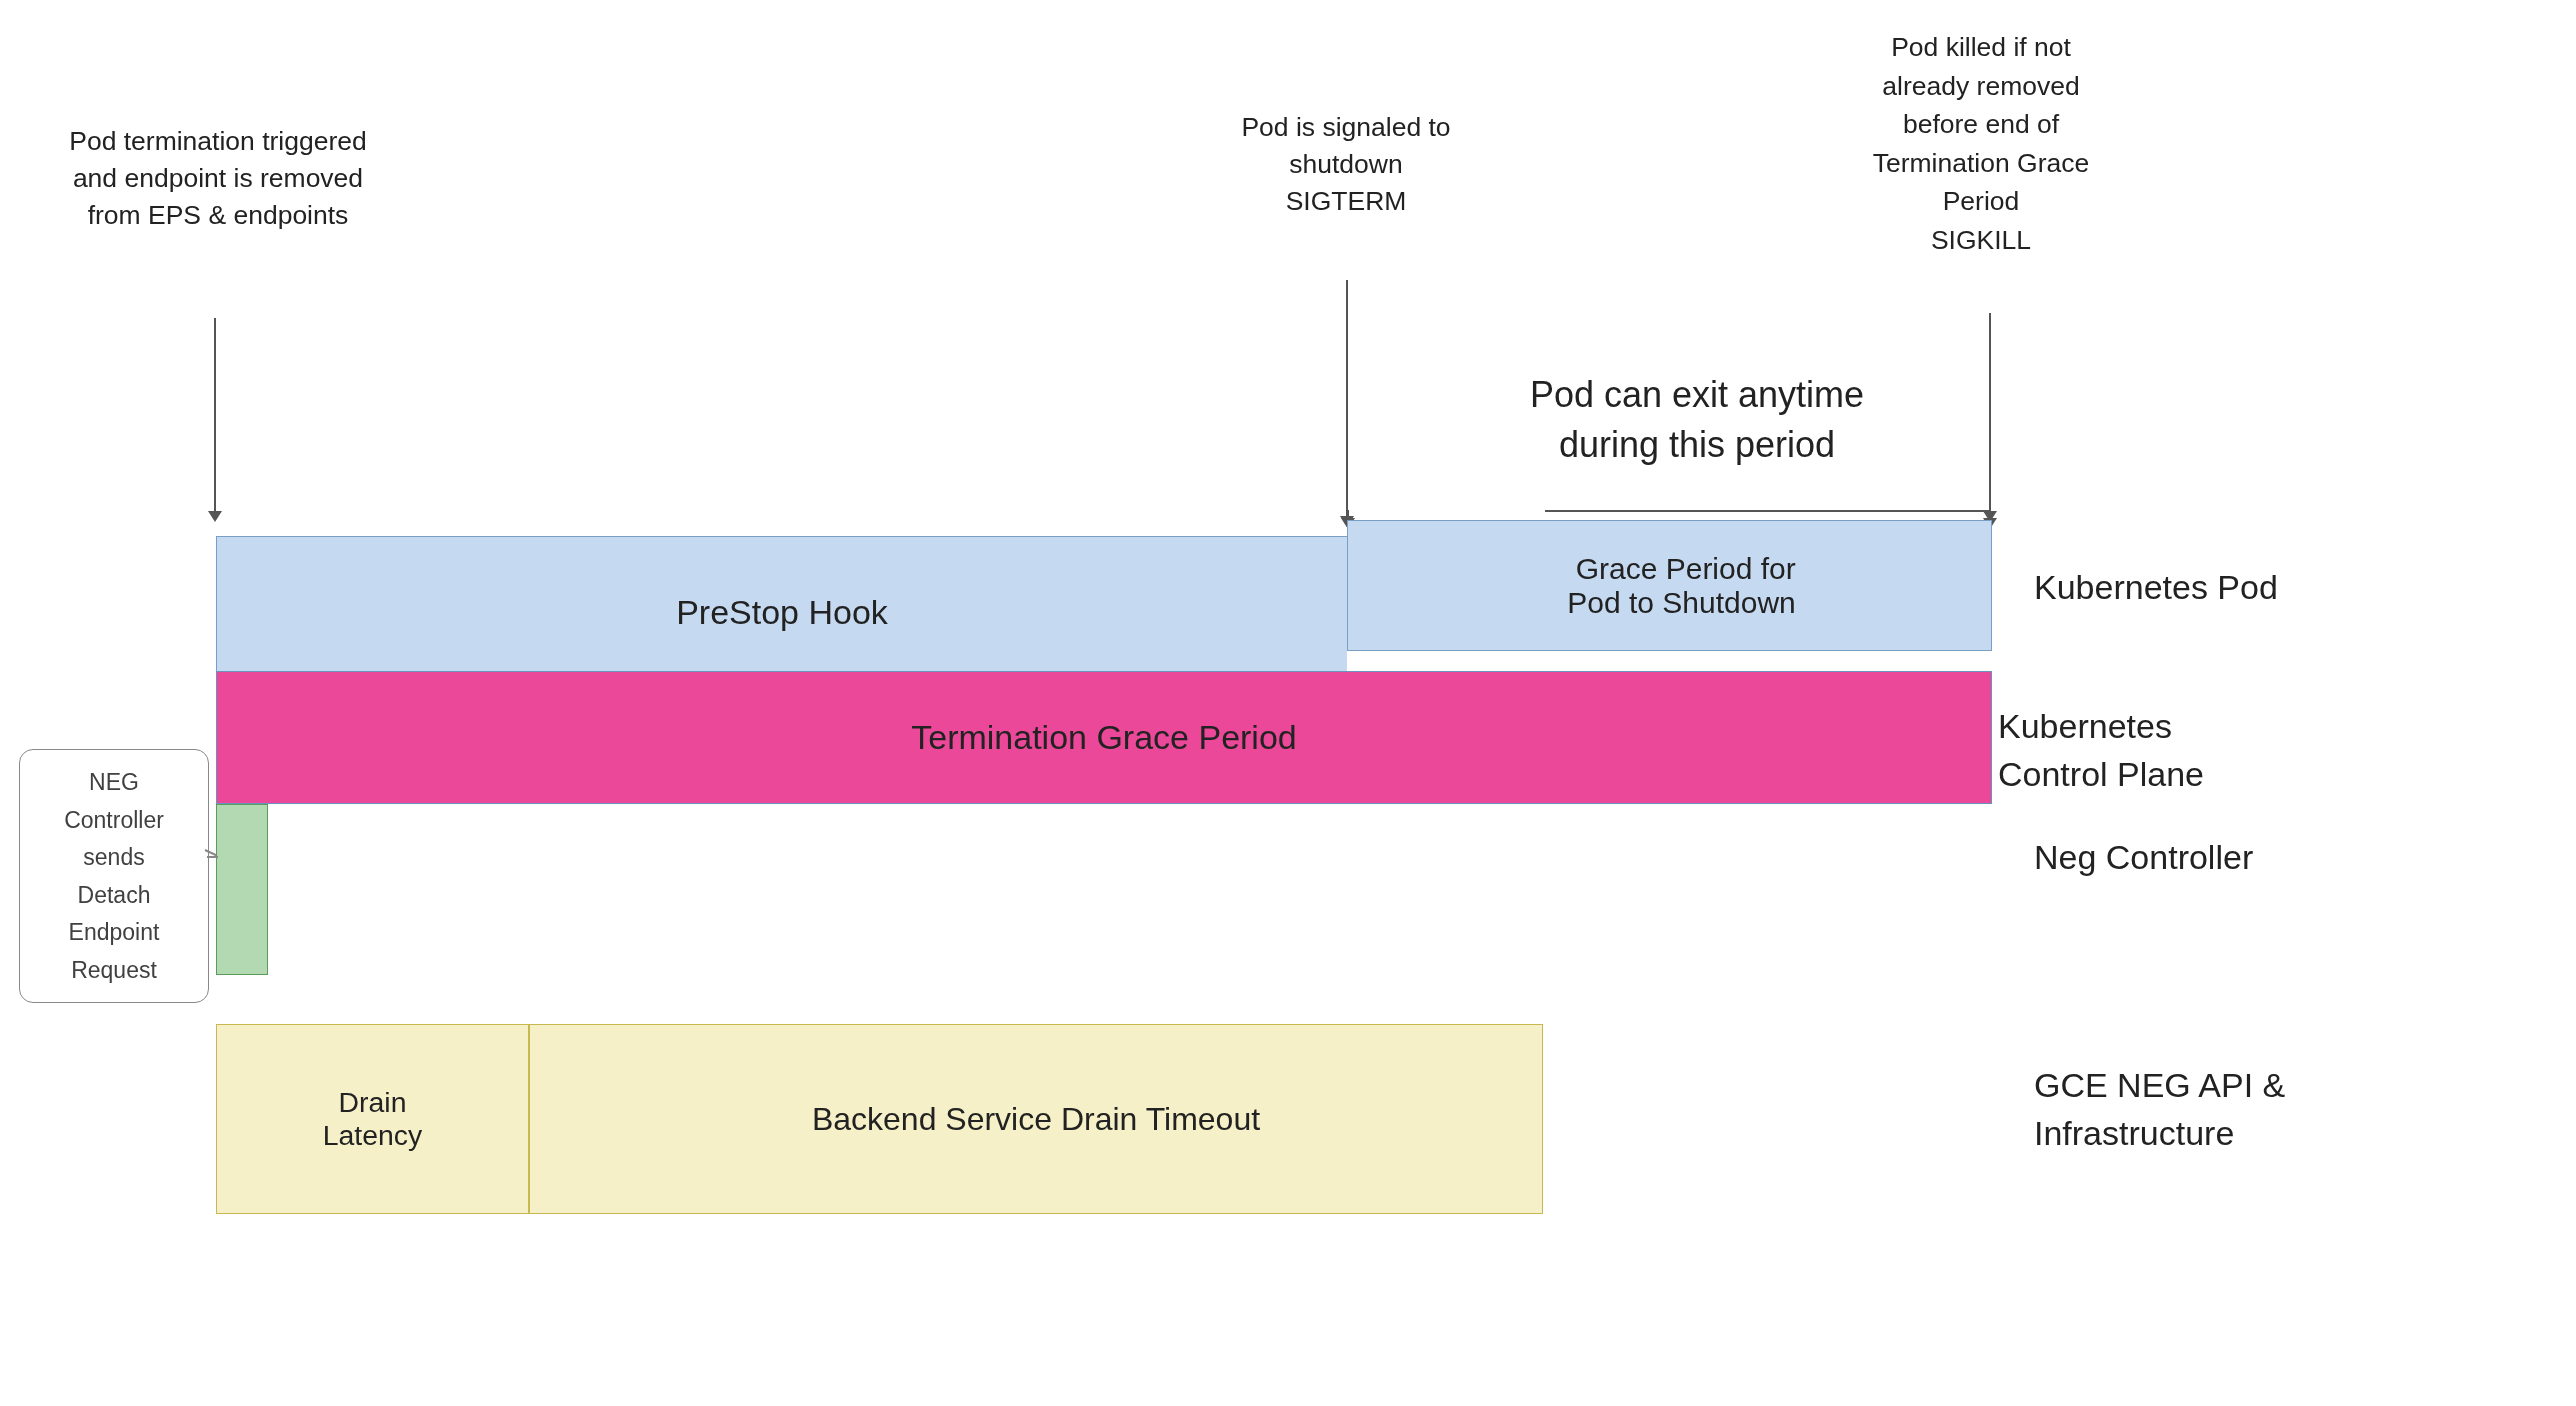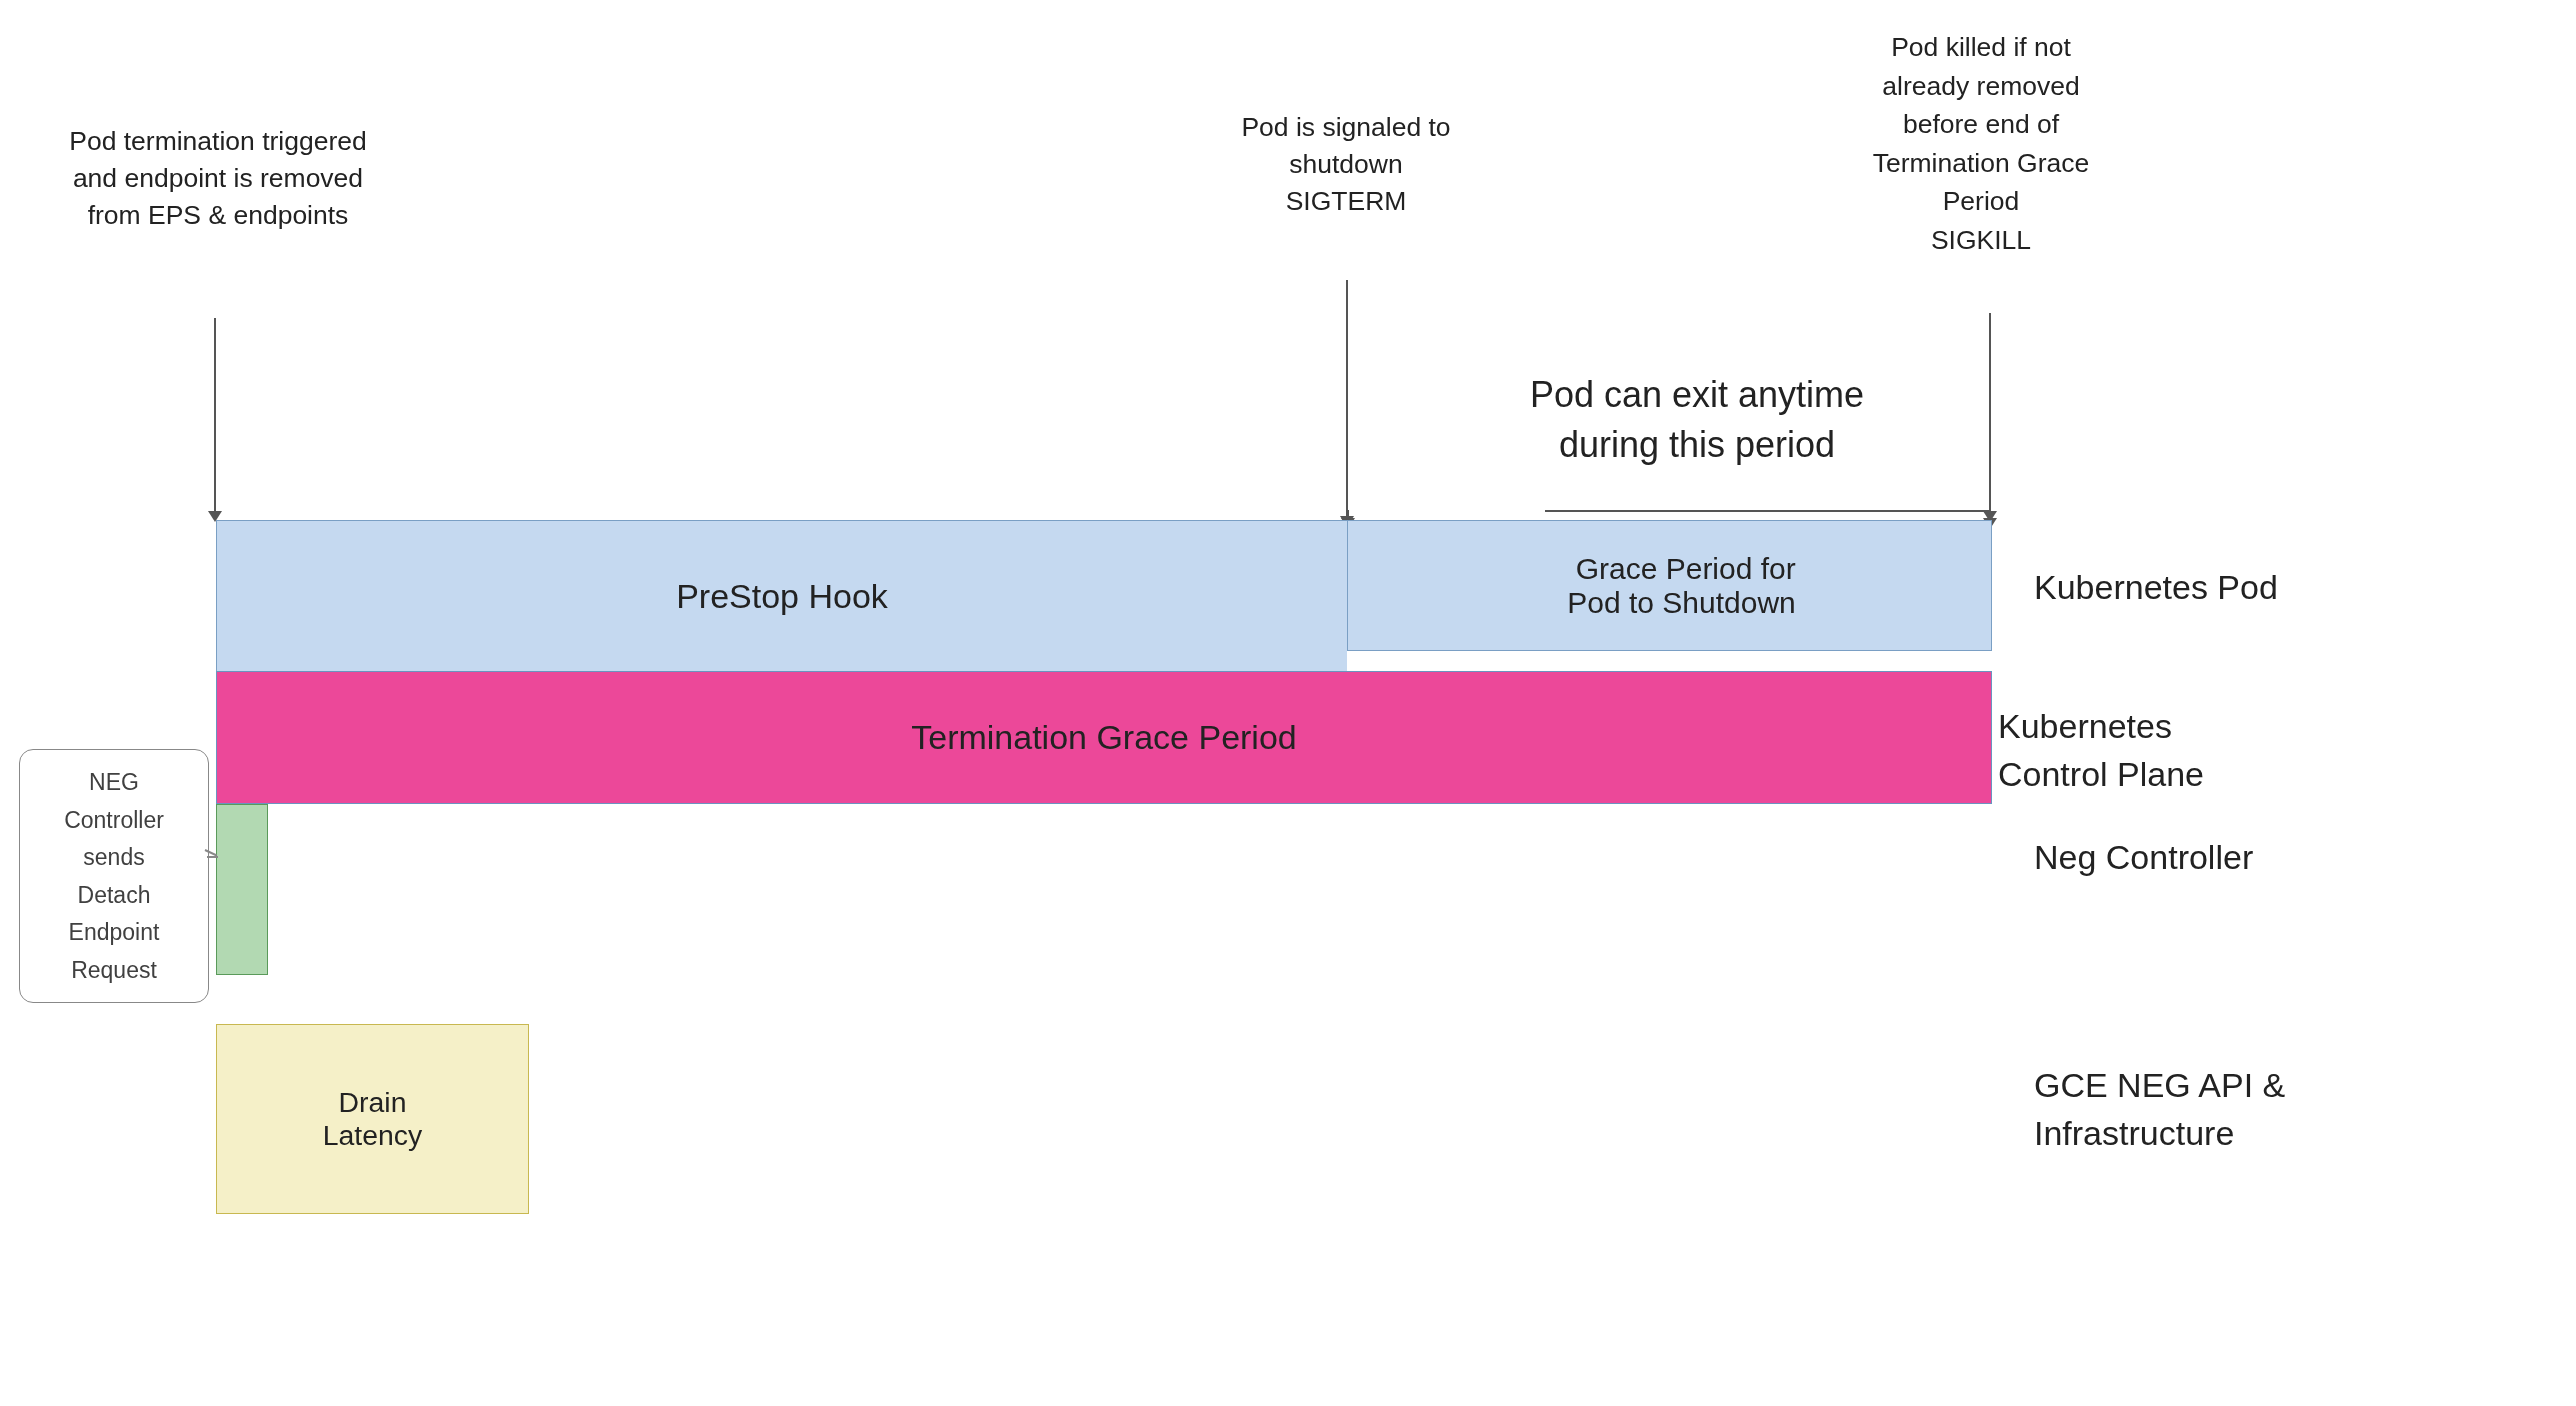--- a/index.html
+++ b/index.html
@@ -137,21 +137,21 @@
     <span style="white-space:pre-line; font-size:36px;">Pod can exit anytime
 during this period</span>
   </div>
 
   <div class="hline" style="left:1545px; top:510px; width:446px;"></div>
 
   <div class="vline arrow-down" style="left:1989px; top:510px; height:9.5px;"></div>
 
   <div class="vline arrow-down" style="left:1347px; top:510px; height:9.5px;"></div>
 
-  <div class="bar bar-blue-light" style="left:216px; top:520px; width:1131px; height:152px; border-right:none;">
+  <div class="bar bar-blue-light" style="left:216px; top:536px; width:1131px; height:152px; border-right:none;">
     <span style="font-size:34px; font-weight:500;">PreStop Hook</span>
   </div>
 
   <div class="bar bar-blue-light" style="left:1347px; top:520px; width:645px; height:131px; text-align:right; border-left:1.9px solid #7a9fc4;padding-left:24px;">
     <span style="font-size:30px; font-weight:400; white-space:pre-line;">Grace Period for
 Pod to Shutdown</span>
   </div>
 
   <div class="row-label" style="left:2034px; top:564px; width:379px;">
     <span style="font-size:34px; font-weight:500;">Kubernetes Pod</span>
@@ -183,20 +183,23 @@
   </div>
 
   <div style="position:absolute; left:207px; top:856px; width:11.4px; height:1.9px; background:#888;"></div>
   <div style="position:absolute; left:205px; top:849px; width:13.3px; height:1.9px; background:#888; transform:rotate(25deg); transform-origin:left center;"></div>
 
   <div class="bar bar-yellow" style="left:216px; top:1024px; width:313px; height:190px; text-align:center;">
     <span style="white-space:pre-line; font-size:28.4px;">Drain
 Latency</span>
   </div>
 
+  <div class="bar bar-yellow" style="left:529px; top:1024px; width:1014px; height:190px; text-align:center; border-left:1.9px solid #c8b850;">
+    <span style="font-size:32px;">Backend Service Drain Timeout</span>
+  </div>
 
   <div class="row-label" style="left:2034px; top:1062px; width:408px;">
     <span style="white-space:pre-line; font-size:34px; font-weight:500;">GCE NEG API &amp;
 Infrastructure</span>
   </div>
 
 </div>
 
 
 </body></html>

